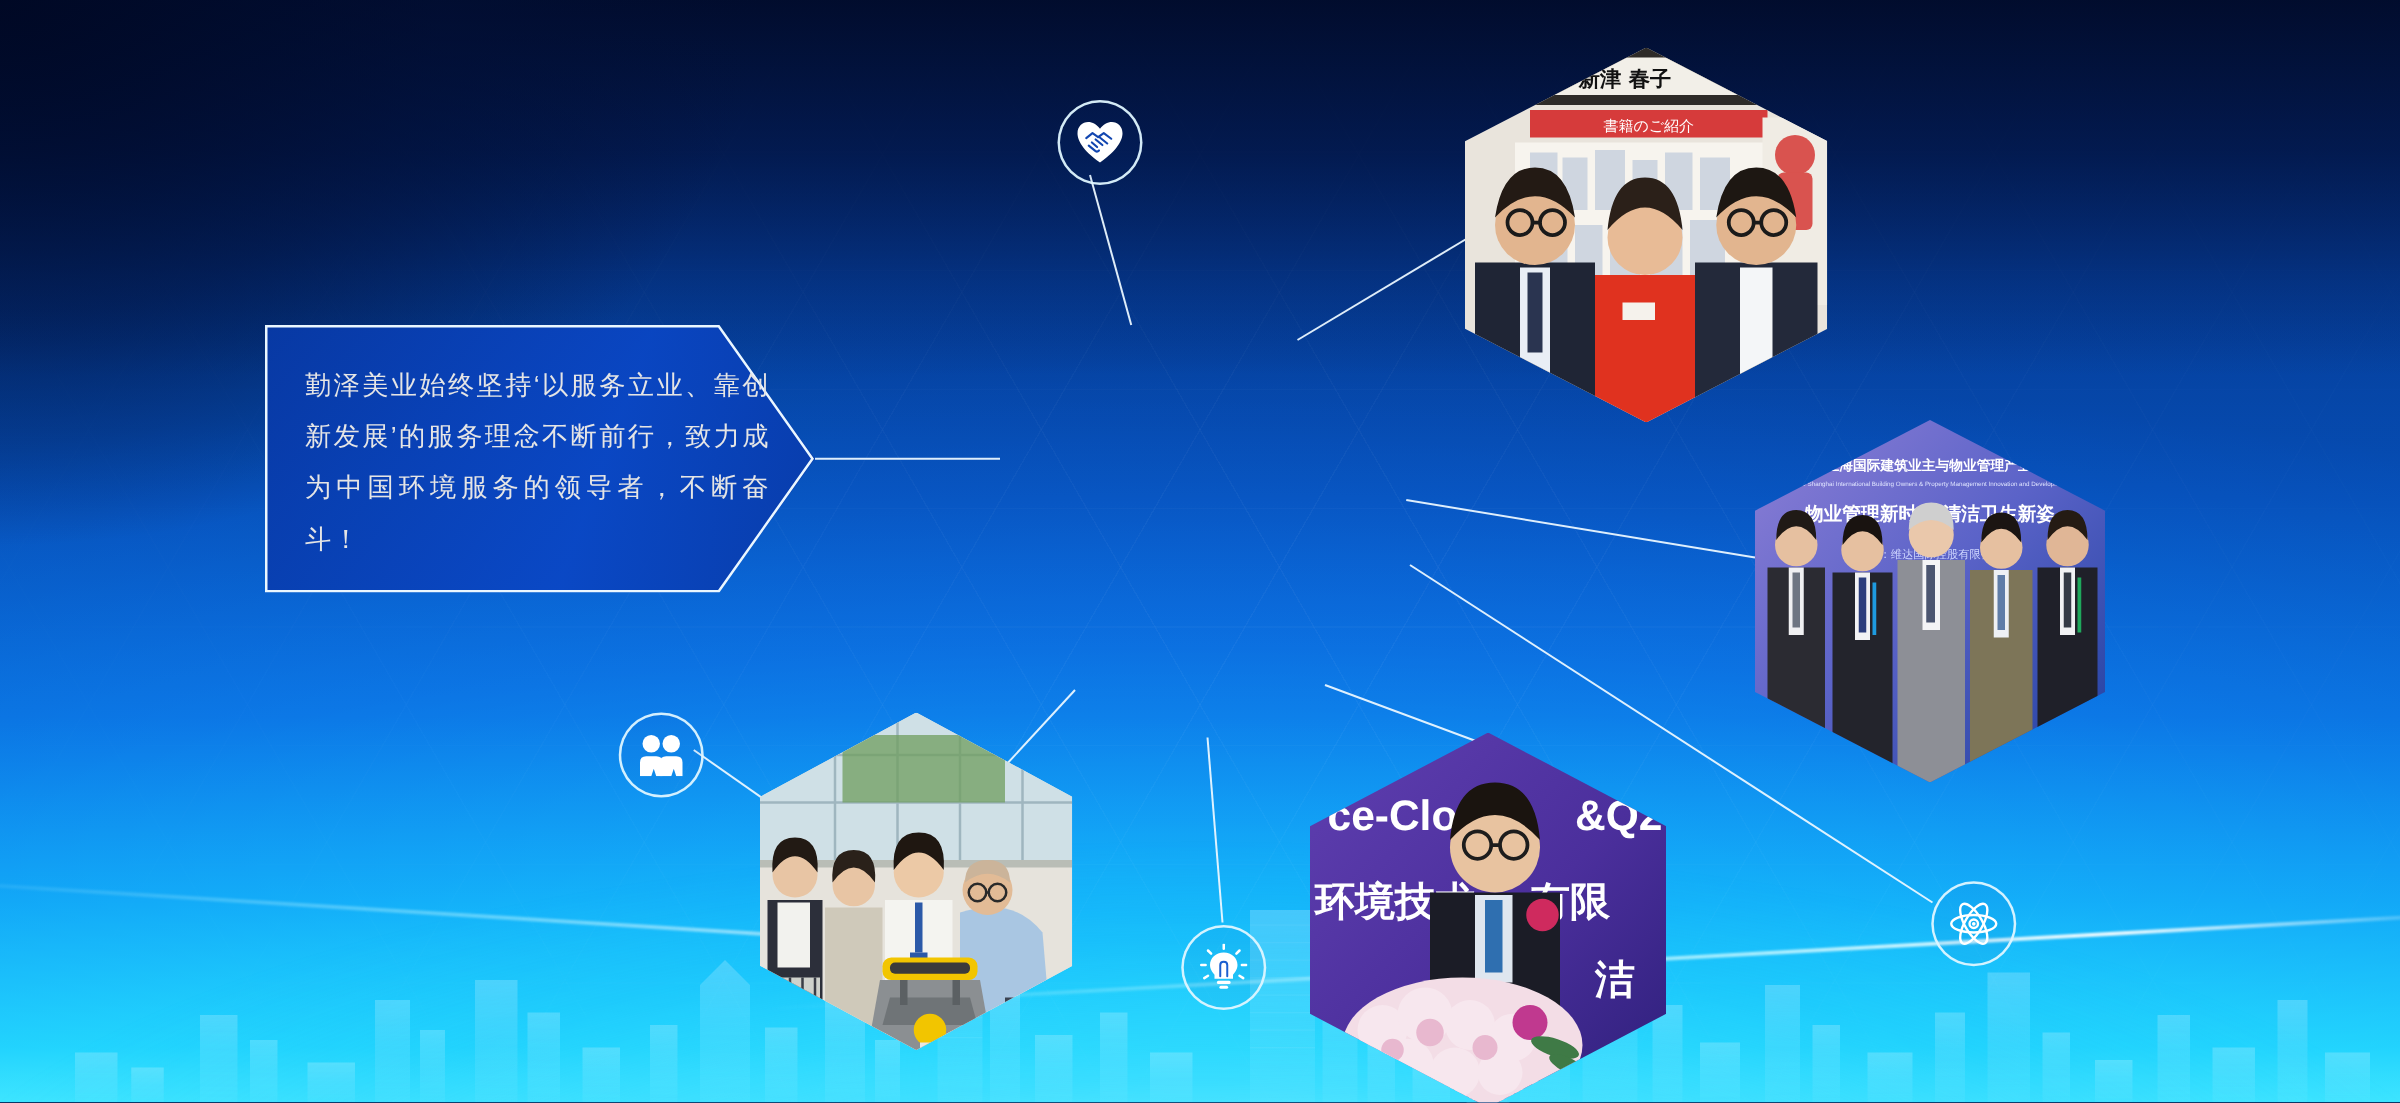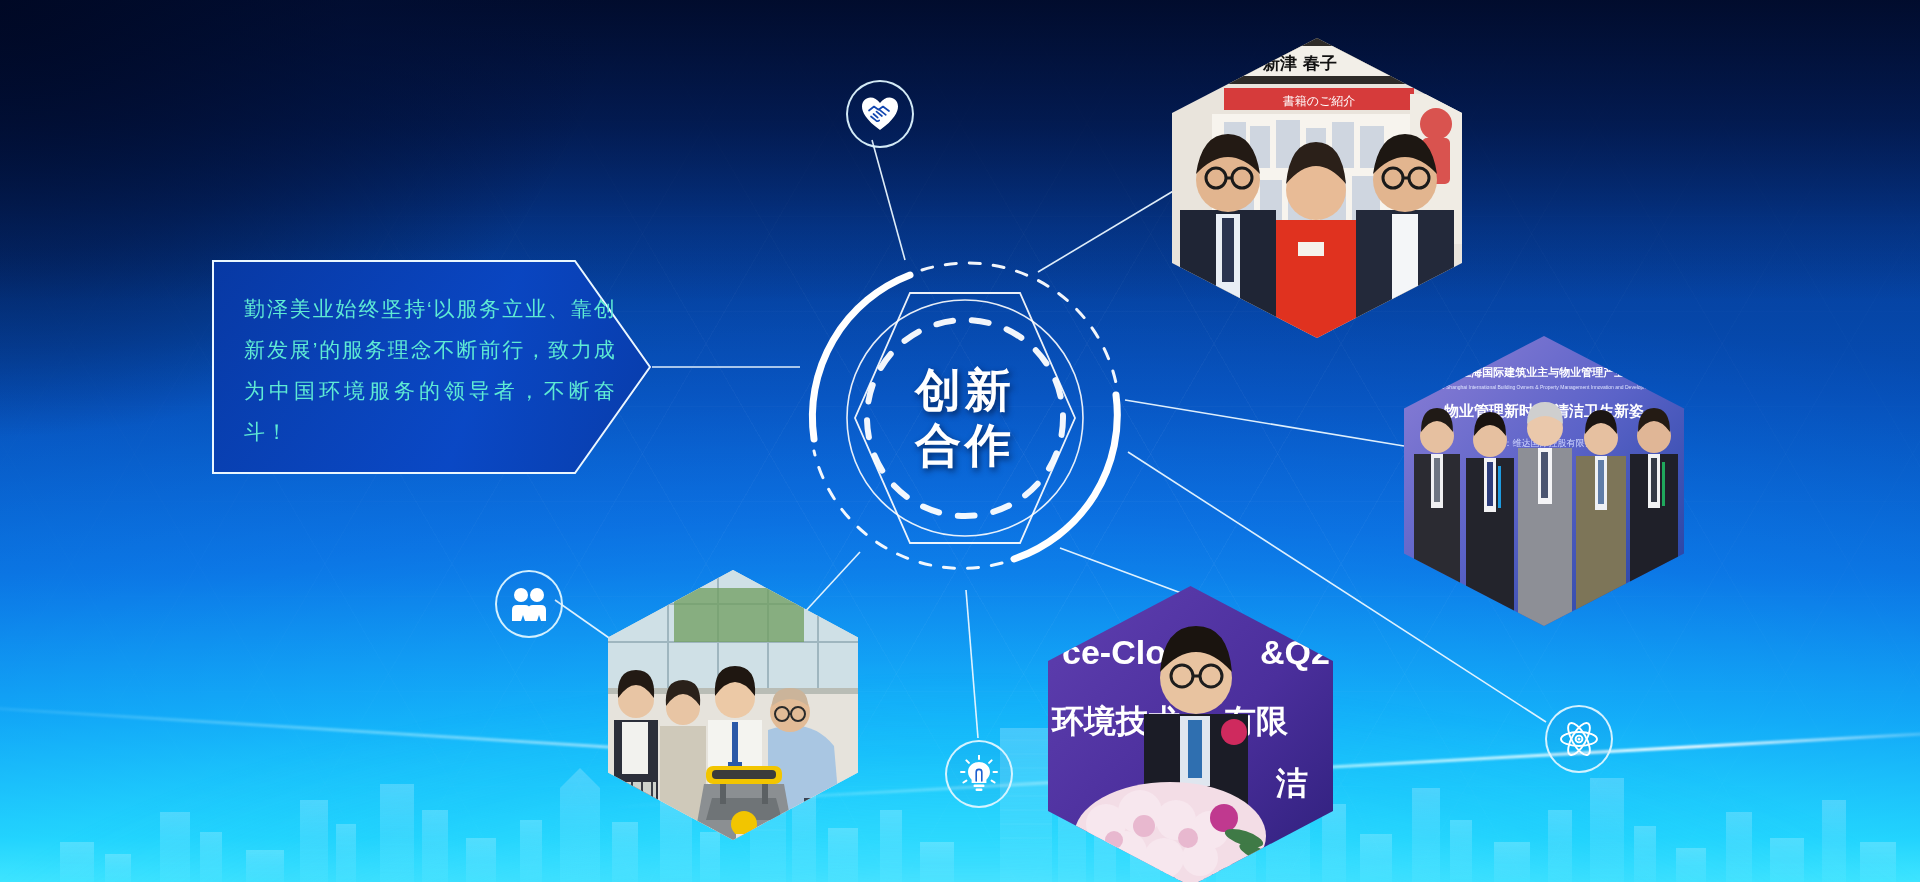--- a/index.html
+++ b/index.html
@@ -79,21 +79,21 @@
     -webkit-clip-path:polygon(0 0, 82.5% 0, 100% 50%, 82.5% 100%, 0 100%);
     clip-path:polygon(0 0, 82.5% 0, 100% 50%, 82.5% 100%, 0 100%);
     box-sizing:border-box;
   }
   .info-panel-border{
     position:absolute;left:212px;top:260px;width:440px;height:214px;
     pointer-events:none;
   }
   .info-text{
     position:absolute;left:244px;top:288px;width:372px;
-    color:#5eead4;font-size:21px;line-height:41px;letter-spacing:1.2px;
+    color:#e5e5e5;font-size:21px;line-height:41px;letter-spacing:1.2px;
     text-align:justify;text-align-last:left;
   }
 
   
   .hexphoto{position:absolute;}
   .hexphoto .clip{
     position:absolute;inset:0;
     -webkit-clip-path:polygon(50% 0%, 100% 25%, 100% 75%, 50% 100%, 0% 75%, 0% 25%);
     clip-path:polygon(50% 0%, 100% 25%, 100% 75%, 50% 100%, 0% 75%, 0% 25%);
     overflow:hidden;
@@ -219,42 +219,20 @@
       <line x1="1060" y1="548" x2="1200" y2="600"></line>
 
       <line x1="966" y1="590" x2="978" y2="738"></line>
 
       <line x1="860" y1="552" x2="790" y2="628"></line>
 
       <line x1="612" y1="640" x2="555" y2="600"></line>
     </g>
   </svg>
 
-  <div class="center-emblem">
-    <svg viewBox="0 0 350 350">
-      <g fill="none" stroke="#ffffff" stroke-linecap="round">
-
-        <path d="M 24 196 A 152 152 0 0 1 120 32" stroke-width="7"></path>
-        <path d="M 326 152 A 152 152 0 0 1 224 316" stroke-width="7"></path>
-
-        <path d="M 132 27 A 152 152 0 0 1 326 140" stroke-width="3" stroke-dasharray="11 13" opacity=".95"></path>
-        <path d="M 212 320 A 152 152 0 0 1 24 208" stroke-width="3" stroke-dasharray="11 13" opacity=".95"></path>
-
-        <circle cx="175" cy="175" r="118" stroke-width="1.6" opacity=".9"></circle>
-
-        <circle cx="175" cy="175" r="98" stroke-width="6" stroke-dasharray="17 19" opacity=".95"></circle>
-
-        <polygon points="120,50 230,50 285,175 230,300 120,300 65,175" stroke-width="1.8" opacity=".92"></polygon>
-      </g>
-    </svg>
-    <div class="center-title">
-      <span>创新</span>
-      <span>合作</span>
-    </div>
-  </div>
 
   <div class="info-panel"></div>
   <svg class="info-panel-border" viewBox="0 0 440 214">
     <polygon points="1,1 363,1 438,107 363,213 1,213" fill="none" stroke="#eaf7ff" stroke-width="2"></polygon>
   </svg>
   <div class="info-text">勤泽美业始终坚持‘以服务立业、靠创新发展’的服务理念不断前行，致力成为中国环境服务的领导者，不断奋斗！</div>
 
   <div class="hexphoto" style="left:1172px;top:38px;width:290px;height:300px;">
     <div class="ring"></div>
     <div class="clip">

